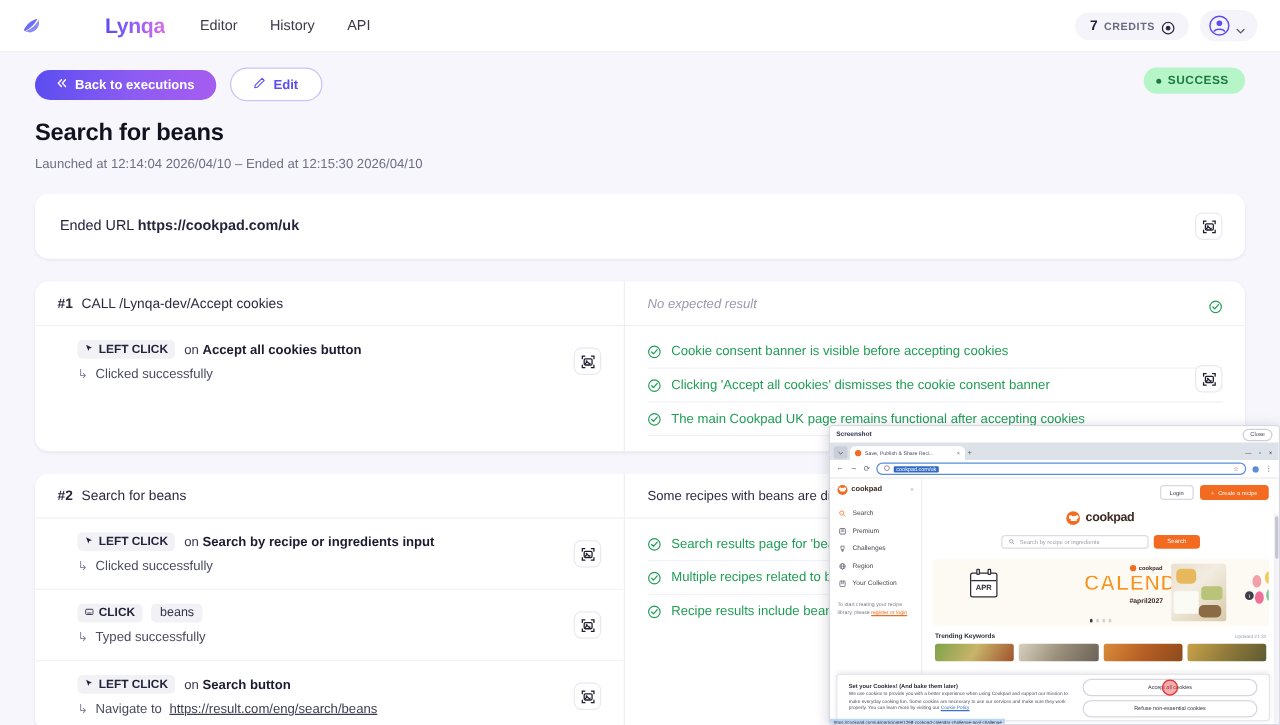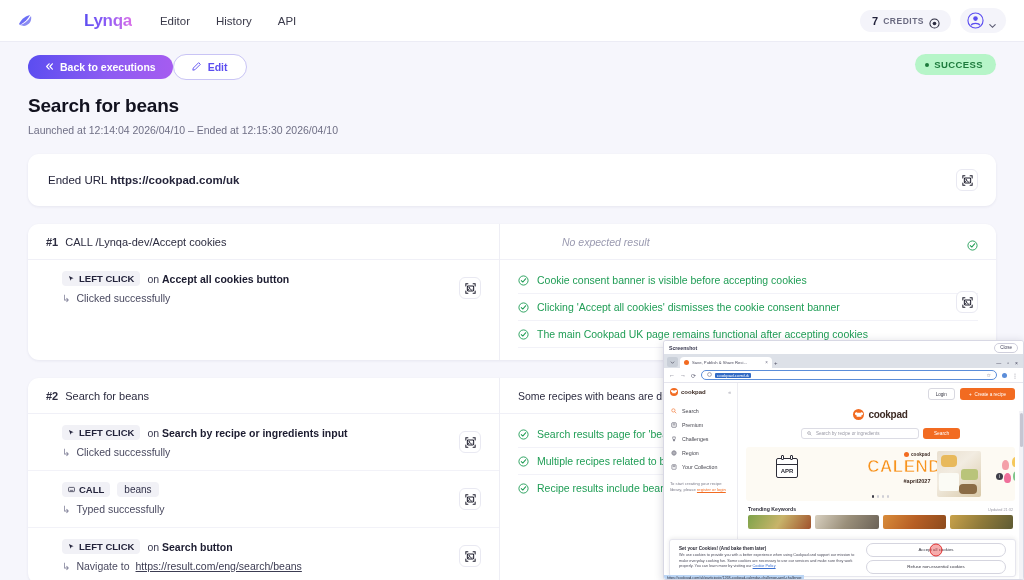--- a/index.html
+++ b/index.html
@@ -43,21 +43,21 @@
   .credits-icon { width: 11px; height: 11px; }
   .avatar-pill {
     display: flex; align-items: center; gap: 4px;
     background: #f4f4fa; border-radius: 16px; padding: 4px 9px 4px 7px; cursor: pointer;
   }
   .avatar-circ { width: 17px; height: 17px; }
   .chev { width: 9px; height: 9px; color: #5a5a72; }
 
   
   .page { padding: 12px 28px 0 28px; position: relative; }
-  .head-row { display: flex; align-items: center; }
+  .head-row { display: flex; align-items: center; gap: 11px; }
   .btn-back {
     display: flex; align-items: center; gap: 6px;
     background: linear-gradient(95deg, #5b4df0 0%, #8d5cf2 55%, #a65cf0 100%);
     color: #fff; border: none; border-radius: 15px;
     padding: 6px 17px; font-size: 10.5px; font-weight: 700; cursor: pointer;
     font-family: inherit;
   }
   .btn-edit {
     display: flex; align-items: center; gap: 6px;
     background: #fff; color: #5b4df0;
@@ -98,21 +98,21 @@
   .step-right { flex: 1 1 auto; }
   .step-head {
     padding: 12px 18px 11px 18px; font-size: 11px; color: #2c2c40;
     border-bottom: 1px solid #f0f0f7; display: flex; align-items: center; gap: 7px;
   }
   .step-num { font-weight: 700; }
   .step-head-right {
     padding: 12px 18px 11px 18px; border-bottom: 1px solid #f0f0f7;
     display: flex; align-items: center; min-height: 36px;
   }
-  .expected-none { font-size: 10.5px; color: #9a9ab0; font-style: italic; margin-left: 44px; }
+  .expected-none { font-size: 10.5px; color: #9a9ab0; font-style: italic; }
   .expected-txt { font-size: 10.5px; color: #2c2c40; }
   .check-right { margin-left: auto; }
 
   .action-row {
     padding: 11px 18px 12px 34px; position: relative;
     border-bottom: 1px solid #f2f2f8;
   }
   .action-row:last-child { border-bottom: none; }
   .action-line1 { display: flex; align-items: center; gap: 7px; }
   .act-badge {
@@ -540,21 +540,21 @@
 
         <div class="action-row">
           <div class="action-line1">
             <span class="act-badge">
               <span>
                 <svg width="7" height="7" viewBox="0 0 9 9">
                     <rect x=".7" y="1.8" width="7.6" height="5.4" rx="1" fill="none" stroke="#22223a" stroke-width=".9"></rect>
                     <path d="M2.3 5.6 H6.7" stroke="#22223a" stroke-width=".8"></path>
                   </svg>
               </span>
-              <span>CALL</span>
+              <span>CLICK</span>
             </span>
             <span class="chip-val">beans</span>
           </div>
           <div class="action-line2">
             <span class="arrow-g">↳</span>
             <span>Typed successfully</span>
           </div>
           <div class="shot-btn abs">
             <svg width="13" height="13" viewBox="0 0 14 14">
               <path d="M2 4.2 V2 H4.2 M9.8 2 H12 V4.2 M12 9.8 V12 H9.8 M4.2 12 H2 V9.8" fill="none" stroke="#1d1d2c" stroke-width="1.1" stroke-linecap="round"></path>

